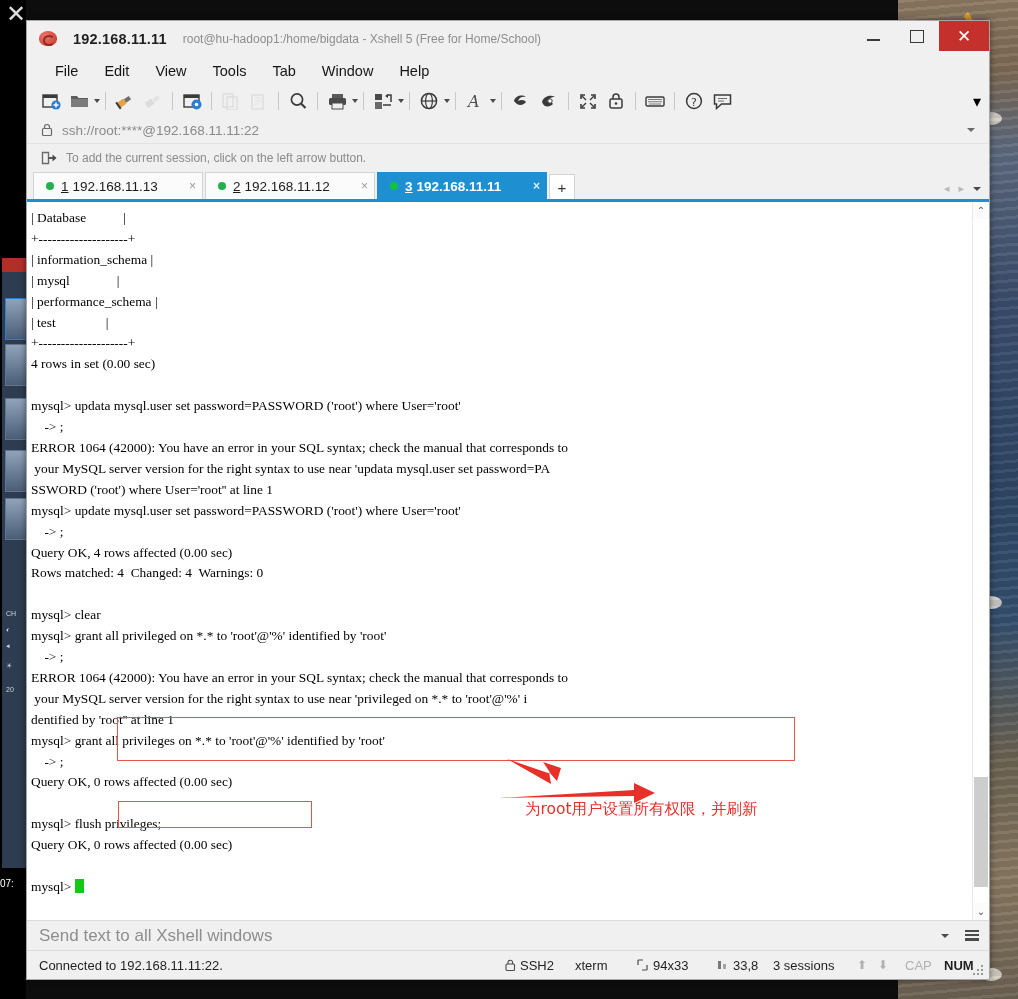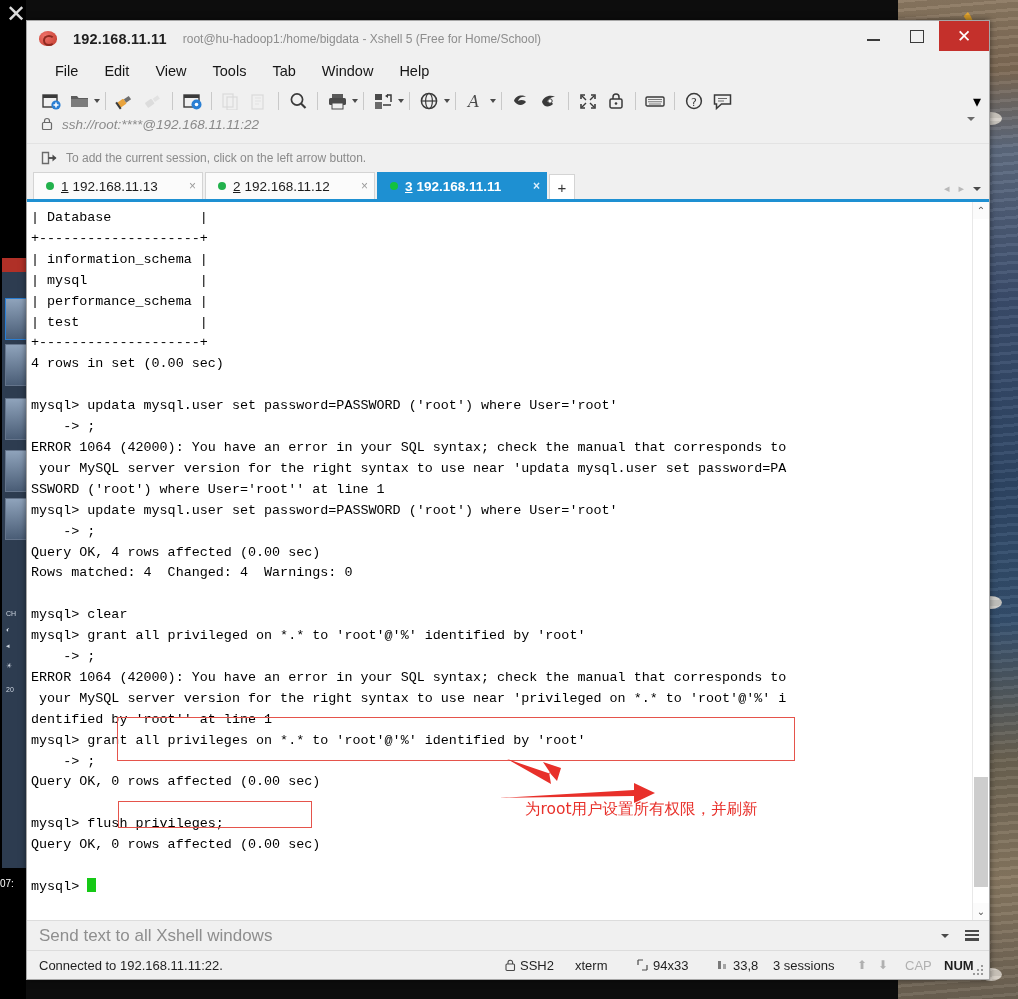--- a/index.html
+++ b/index.html
@@ -67,21 +67,21 @@
   
   .toolbar{height:32px;display:flex;align-items:center;padding-left:10px;position:relative;flex:0 0 auto;}
   .tb{width:28px;height:26px;display:flex;align-items:center;justify-content:center;position:relative;}
   .tb svg{display:block}
   .tsep{width:1px;height:18px;background:#c9c9c9;margin:0 5px;}
   .caret{width:0;height:0;border-left:3.5px solid transparent;border-right:3.5px solid transparent;border-top:4px solid #4b4b4b;margin-left:1px;}
   .tb.dis{opacity:.35;}
   .tb-more{position:absolute;right:8px;}
 
   
-  .addrrow{height:26px;display:flex;padding-left:14px;border-bottom:1px solid #e3e3e3;flex:0 0 auto;position:relative;font-style:italic;}
+  .addrrow{height:26px;display:flex;align-items:center;padding-left:14px;border-bottom:1px solid #e3e3e3;flex:0 0 auto;position:relative;}
   .addr-txt{font-size:13.5px;color:#8a8a8a;margin-left:9px;}
   .addr-caret{position:absolute;right:14px;width:0;height:0;border-left:4px solid transparent;border-right:4px solid transparent;border-top:4.5px solid #6b6b6b;}
 
   
   .hintrow{height:28px;display:flex;align-items:center;padding-left:14px;flex:0 0 auto;}
   .hint-txt{font-size:12px;color:#8a8a8a;margin-left:9px;}
 
   
   .tabbar{height:27px;display:flex;align-items:flex-end;padding-left:6px;position:relative;flex:0 0 auto;
       border-bottom:3px solid #1e90d2;background:#f0f0f0;}
@@ -95,21 +95,21 @@
   .tab.active .xc{color:#dbeefb;}
   .tab-new{width:24px;height:24px;display:flex;align-items:center;justify-content:center;
       background:#fff;border:1px solid #d4d4d4;border-bottom:none;font-size:15px;color:#333;}
   .tabnav{position:absolute;right:8px;bottom:4px;display:flex;align-items:center;gap:9px;}
   .tabnav .ar{color:#b9b9b9;font-size:11px;}
   .tabnav .dn{width:0;height:0;border-left:4px solid transparent;border-right:4px solid transparent;border-top:4.5px solid #4a4a4a;}
 
   
   .termwrap{flex:1 1 auto;display:flex;background:#fff;position:relative;overflow:hidden;}
   .term{flex:1 1 auto;background:#fff;color:#000;
-      font-family:Liberation Mono, monospace;
+      font-family:Liberation Serif, serif;
       font-size:13.4px;line-height:20.9px;padding:6px 0 0 4px;white-space:pre;overflow:hidden;position:relative;}
   .cursor{display:inline-block;width:9px;height:14px;background:#16c916;vertical-align:-2px;}
   
   .sbar{width:16px;background:#fff;border-left:1px solid #e8e8e8;position:relative;flex:0 0 auto;}
   .sb-up,.sb-dn{position:absolute;left:0;width:16px;height:17px;display:flex;align-items:center;justify-content:center;color:#555;font-size:10px;background:#fbfbfb;}
   .sb-up{top:0}.sb-dn{bottom:0}
   .sb-thumb{position:absolute;left:1px;width:14px;background:#cdcdcd;}
 
   
   .anno{position:absolute;left:0;top:0;width:100%;height:100%;pointer-events:none;}

